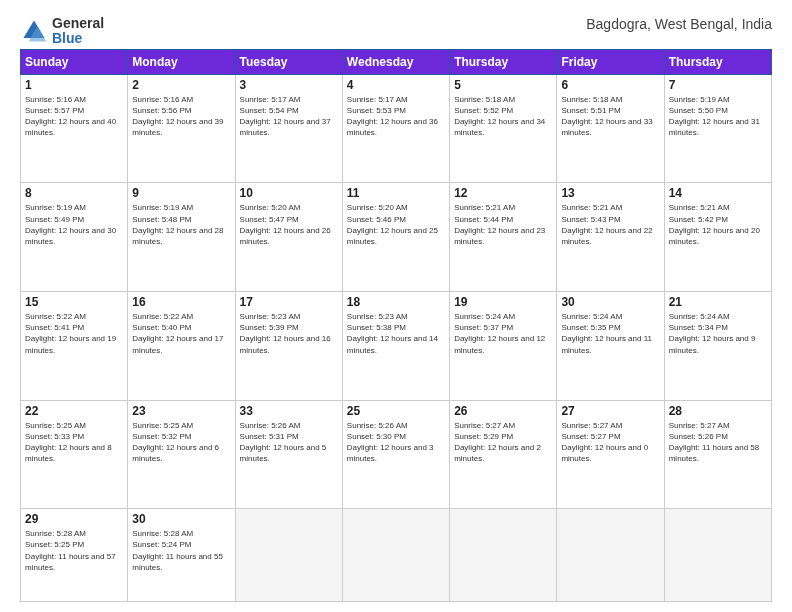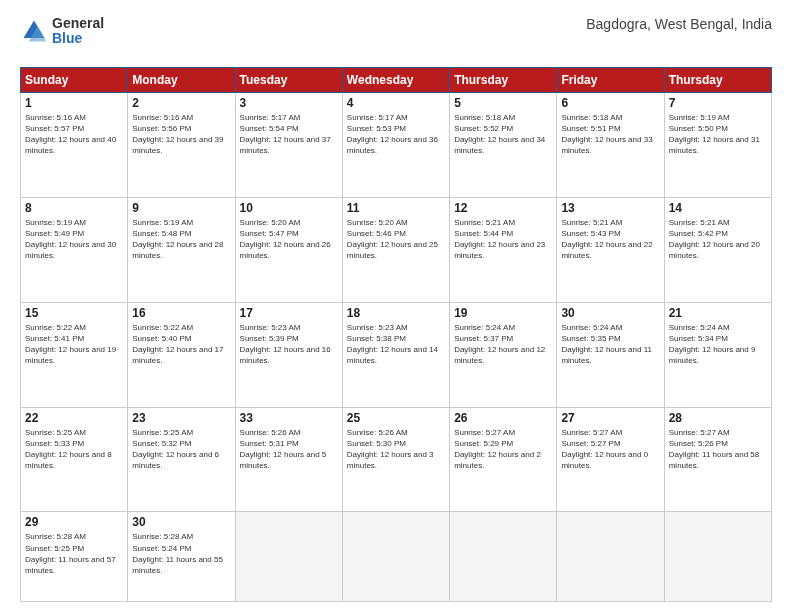--- a/index.html
+++ b/index.html
@@ -14,21 +14,21 @@
       width: 792px;
       height: 612px;
       padding: 16px 20px 10px 20px;
       display: flex;
       flex-direction: column;
     }
     .header {
       display: flex;
       justify-content: space-between;
       align-items: flex-start;
-      margin-bottom: 20px;
+      margin-bottom: 2px;
     }
     .logo {
       display: flex;
       align-items: center;
       gap: 4px;
     }
     .logo-text {
       display: flex;
       flex-direction: column;
       line-height: 1.1;
@@ -60,21 +60,21 @@
       font-size: 14px;
       color: #444;
     }
     .calendar {
       flex: 1;
       border-collapse: collapse;
       width: 100%;
       table-layout: fixed;
     }
     .calendar th {
-      background: #b91c1c;
+      background: #6d28d9;
       color: #fff;
       font-size: 12px;
       font-weight: bold;
       padding: 5px 4px;
       text-align: left;
       border: 1px solid #1e5a9e;
     }
     .calendar td {
       vertical-align: top;
       border: 1px solid #ccc;

